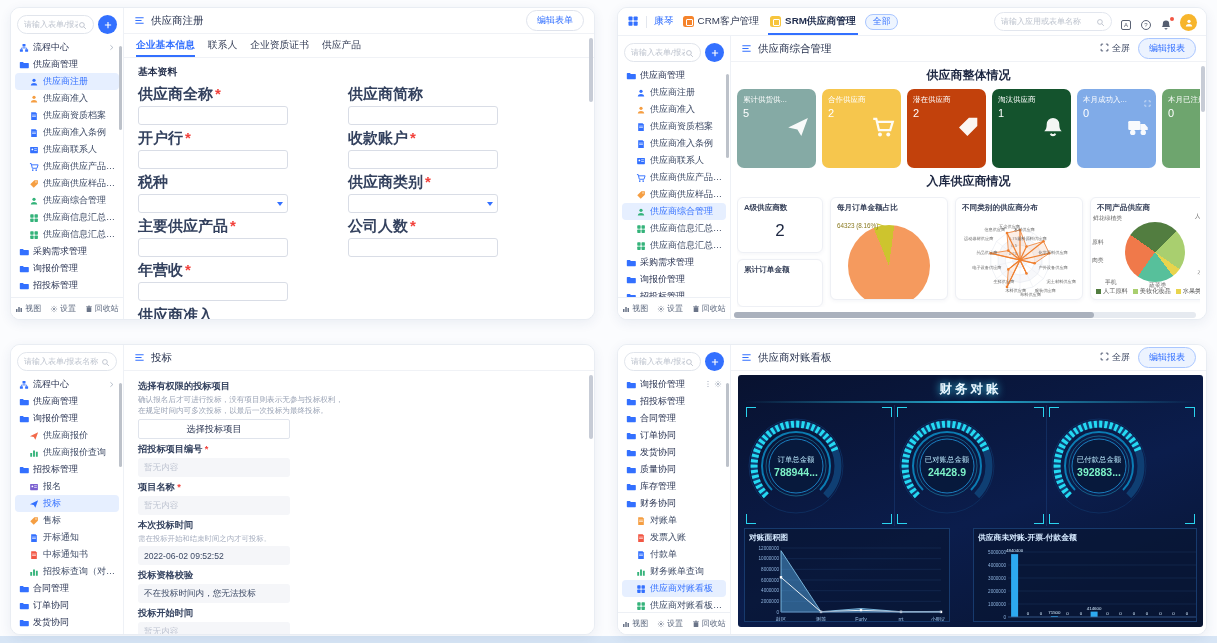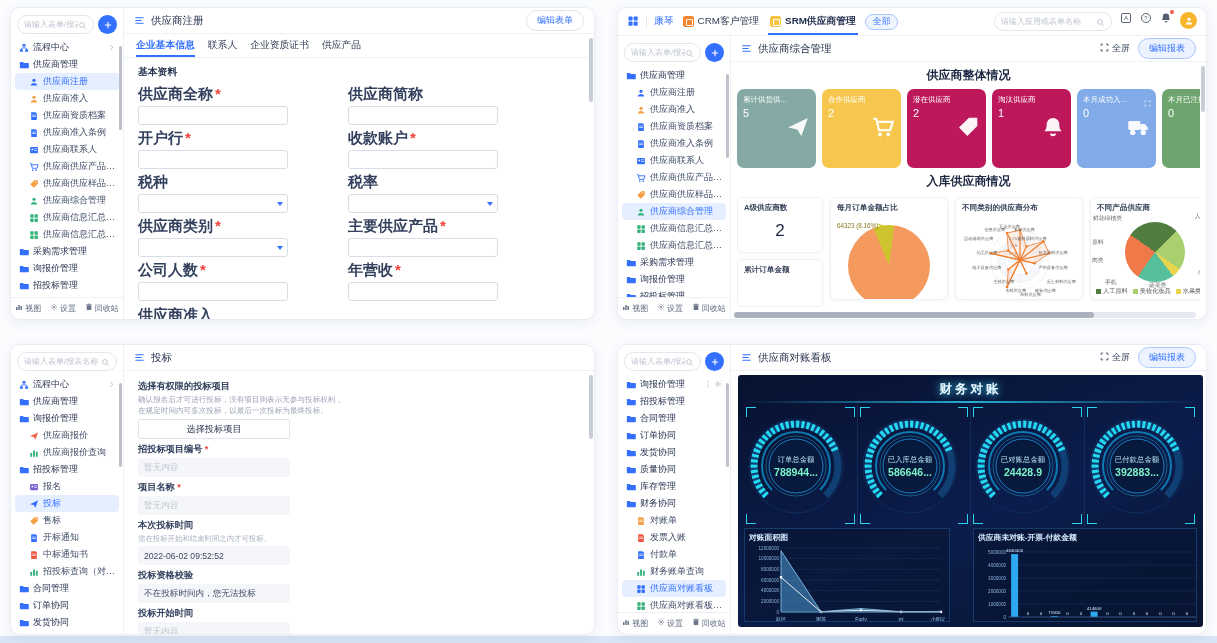--- a/index.html
+++ b/index.html
@@ -19,21 +19,21 @@
 .sb-add{width:19px;height:19px;min-width:19px;border-radius:50%;background:#3370ff;border:none;display:flex;align-items:center;justify-content:center;cursor:pointer}
 .sb-list{padding:1px 4px}
 .nav-item{display:flex;align-items:center;gap:4px;height:17px;padding:0 4px;border-radius:4px;font-size:9px;color:#273150;cursor:pointer;white-space:nowrap;overflow:hidden}
 .nav-item.child{padding-left:14px;color:#3c4964}
 .nav-item.active{background:#e6efff;color:#3370ff}
 .nav-ic{display:flex;align-items:center}
 .nav-label{overflow:hidden;text-overflow:ellipsis}
 .nav-chev{margin-left:auto;display:flex}
 .nav-trail{margin-left:auto;display:flex;gap:2px}
 .sb-footer{position:absolute;bottom:0;left:0;right:0;height:22px;border-top:1px solid #edf0f5;display:flex;align-items:center;justify-content:space-around;background:#fff;font-size:8px;color:#5f6b80}
-.sbf-item{display:flex;gap:2px;cursor:pointer}
+.sbf-item{display:flex;align-items:center;gap:2px;cursor:pointer}
 .sbf-item i{font-style:normal}
 .sb-scroll{position:absolute;right:1px;top:38px;width:3px;height:84px;background:#9aa2ae;border-radius:2px;opacity:.65}
 
 .main{flex:1;position:relative;display:flex;flex-direction:column;overflow:hidden;background:#fff}
 .main-header{height:26px;min-height:26px;display:flex;align-items:center;gap:6px;padding:0 10px;border-bottom:1px solid #f0f2f6}
 .main-title{font-size:10.5px;color:#27324e}
 .hdr-right{margin-left:auto;display:flex;align-items:center;gap:8px}
 .fs-label{font-size:9px;color:#3b4661;display:flex;align-items:center;gap:3px;cursor:pointer}
 .pill-btn{border-radius:11px;font-size:9px;padding:3px 10px;cursor:pointer;font-family:inherit}
 .pill-btn.ghost{background:#fff;border:1px solid #dfe3ec;color:#3370ff}
@@ -58,21 +58,21 @@
 
 .topbar{height:28px;min-height:28px;display:flex;align-items:center;gap:7px;padding:0 9px;border-bottom:1px solid #eef1f6;background:#fff}
 .tb-divider{width:1px;height:12px;background:#e3e7ee}
 .tb-ws{color:#3370ff;font-size:9.8px;cursor:pointer}
 .tb-tab{display:flex;align-items:center;gap:4px;font-size:9.8px;color:#333c55;height:100%;position:relative;padding:0 2px;cursor:pointer;white-space:nowrap}
 .tb-tab.active{color:#1f2c4d;font-weight:bold}
 .tb-tab.active::after{content:"";position:absolute;left:0;right:0;bottom:0;height:2px;background:#3370ff}
 .appic{width:11px;height:11px;min-width:11px;border-radius:2.5px;display:inline-block;position:relative}
 .appic::after{content:"";position:absolute;left:3px;top:3px;width:5px;height:5px;border:1.2px solid #fff;border-radius:1px}
 .tb-all{font-size:8.8px;color:#3370ff;border:1px solid #a9c6ff;background:#eef5ff;border-radius:9px;padding:1px 7px;cursor:pointer}
-.tb-right{margin-left:auto;display:flex;align-items:flex-start;gap:8px}
+.tb-right{margin-left:auto;display:flex;align-items:flex-end;gap:8px}
 .tb-search{width:118px;height:19px;border:1px solid #e2e6ee;border-radius:10px;display:flex;align-items:center;justify-content:space-between;padding:0 6px;cursor:text;overflow:hidden}
 .tb-iconbtn{position:relative;display:flex;cursor:pointer}
 .tb-bell-dot{position:absolute;top:-2px;right:-2px;width:4px;height:4px;border-radius:50%;background:#f25643}
 .avatar{width:17px;height:17px;min-width:17px;border-radius:50%;background:#f7b52c;display:flex;align-items:center;justify-content:center;cursor:pointer}
 .p2-body{display:flex;flex:1;overflow:hidden}
 
 .dash-wrap{flex:1;overflow:hidden;position:relative;padding:0 6px}
 .dash-title{font-size:12px;font-weight:bold;color:#1d2742;text-align:center;padding:5px 0 5px}
 .stat-row{display:flex;gap:6px;overflow:hidden}
 .stat-card{min-width:79px;width:79px;height:79px;border-radius:7px;position:relative;color:#fff;padding:6px 6px;flex:0 0 auto}
@@ -377,26 +377,20 @@
       <div class="f-label">收款账户<span class="req">*</span></div>
       <div class="f-input"></div>
     </div>
           <div>
       <div class="f-label">税种</div>
       <div class="f-input">
               <span class="caret"></span>
             </div>
     </div>
           <div>
-      <div class="f-label">税率</div>
-      <div class="f-input">
-              <span class="caret"></span>
-            </div>
-    </div>
-          <div>
       <div class="f-label">供应商类别<span class="req">*</span></div>
       <div class="f-input">
               <span class="caret"></span>
             </div>
     </div>
           <div>
       <div class="f-label">主要供应产品<span class="req">*</span></div>
       <div class="f-input"></div>
     </div>
           <div>
@@ -706,30 +700,30 @@
             <div class="stat-card" style="background:#f6c64d">
 
      <div class="stat-label">合作供应商</div>
      <div class="stat-value">2</div>
      <span class="stat-icon"><svg width="24" height="24" viewBox="0 0 16 16" xmlns="http://www.w3.org/2000/svg">
                   <path d="M1.5 2.5h2l1.8 7.5h7.5l1.7-5.5H4.4" stroke="#ffffff" stroke-width="1.5" fill="none"></path>
                   <circle cx="6" cy="13" r="1.3" fill="#ffffff"></circle>
                   <circle cx="11.5" cy="13" r="1.3" fill="#ffffff"></circle>
                 </svg></span>
    </div>
-            <div class="stat-card" style="background:#be185d">
+            <div class="stat-card" style="background:#c2410c">
 
      <div class="stat-label">潜在供应商</div>
      <div class="stat-value">2</div>
      <span class="stat-icon"><svg width="24" height="24" viewBox="0 0 16 16" xmlns="http://www.w3.org/2000/svg">
                   <path d="M8.6 1.8h5.6v5.6L7.6 14 2 8.4l6.6-6.6z" fill="#ffffff"></path>
                   <circle cx="11.2" cy="4.6" r="1.1" fill="#fff"></circle>
                 </svg></span>
    </div>
-            <div class="stat-card" style="background:#be185d">
+            <div class="stat-card" style="background:#14532d">
 
      <div class="stat-label">淘汰供应商</div>
      <div class="stat-value">1</div>
      <span class="stat-icon"><svg width="24" height="24" viewBox="0 0 16 16" xmlns="http://www.w3.org/2000/svg">
                   <path d="M8 2a4.2 4.2 0 0 1 4.2 4.2c0 3 .9 4 1.6 4.6H2.2c.7-.6 1.6-1.6 1.6-4.6A4.2 4.2 0 0 1 8 2z" fill="#ffffff"></path>
                   <path d="M6.5 12.4a1.6 1.6 0 0 0 3 0" stroke="#ffffff" stroke-width="1.4" fill="none"></path>
                 </svg></span>
    </div>
             <div class="stat-card" style="background:#80abe8">
      <span class="stat-corner"><svg width="7" height="7" viewBox="0 0 16 16" xmlns="http://www.w3.org/2000/svg">
@@ -1284,32 +1278,20 @@
       </svg>
     </div>
           <div class="gcell">
       <svg width="104" height="108" viewBox="0 0 104 108" xmlns="http://www.w3.org/2000/svg">
         <circle cx="52" cy="54" r="47" fill="none" stroke="#0e2d5e" stroke-width="1"></circle>
         <path d="M 22.3 83.7 A 42 42 0 1 1 81.7 83.7" fill="none" stroke="#0f3f73" stroke-width="7"></path>
         <path d="M 22.3 83.7 A 42 42 0 1 1 91.5 39.6" fill="none" stroke="#24d9f2" stroke-width="7" stroke-dasharray="3 2.2"></path>
         <path d="M 28.0 78.0 A 34 34 0 1 1 76.0 78.0" fill="none" stroke="#0c9ed8" stroke-width="2" opacity="0.75"></path>
         <circle cx="52" cy="54" r="30" fill="none" stroke="rgba(40,220,250,0.35)" stroke-width="1"></circle>
         <circle cx="52" cy="54" r="27" fill="#07193c" stroke="#1a7fc0" stroke-width="1"></circle>
-        <text x="52" y="50" font-size="7.4" fill="#b9e6fa" text-anchor="middle">已入库总金额</text>
-        <text x="52" y="64" font-size="10.5" font-weight="bold" fill="#7df2c8" text-anchor="middle">586646...</text>
-      </svg>
-    </div>
-          <div class="gcell">
-      <svg width="104" height="108" viewBox="0 0 104 108" xmlns="http://www.w3.org/2000/svg">
-        <circle cx="52" cy="54" r="47" fill="none" stroke="#0e2d5e" stroke-width="1"></circle>
-        <path d="M 22.3 83.7 A 42 42 0 1 1 81.7 83.7" fill="none" stroke="#0f3f73" stroke-width="7"></path>
-        <path d="M 22.3 83.7 A 42 42 0 1 1 91.5 39.6" fill="none" stroke="#24d9f2" stroke-width="7" stroke-dasharray="3 2.2"></path>
-        <path d="M 28.0 78.0 A 34 34 0 1 1 76.0 78.0" fill="none" stroke="#0c9ed8" stroke-width="2" opacity="0.75"></path>
-        <circle cx="52" cy="54" r="30" fill="none" stroke="rgba(40,220,250,0.35)" stroke-width="1"></circle>
-        <circle cx="52" cy="54" r="27" fill="#07193c" stroke="#1a7fc0" stroke-width="1"></circle>
         <text x="52" y="50" font-size="7.4" fill="#b9e6fa" text-anchor="middle">已对账总金额</text>
         <text x="52" y="64" font-size="10.5" font-weight="bold" fill="#7df2c8" text-anchor="middle">24428.9</text>
       </svg>
     </div>
           <div class="gcell">
       <svg width="104" height="108" viewBox="0 0 104 108" xmlns="http://www.w3.org/2000/svg">
         <circle cx="52" cy="54" r="47" fill="none" stroke="#0e2d5e" stroke-width="1"></circle>
         <path d="M 22.3 83.7 A 42 42 0 1 1 81.7 83.7" fill="none" stroke="#0f3f73" stroke-width="7"></path>
         <path d="M 22.3 83.7 A 42 42 0 1 1 91.5 39.6" fill="none" stroke="#24d9f2" stroke-width="7" stroke-dasharray="3 2.2"></path>
         <path d="M 28.0 78.0 A 34 34 0 1 1 76.0 78.0" fill="none" stroke="#0c9ed8" stroke-width="2" opacity="0.75"></path>

